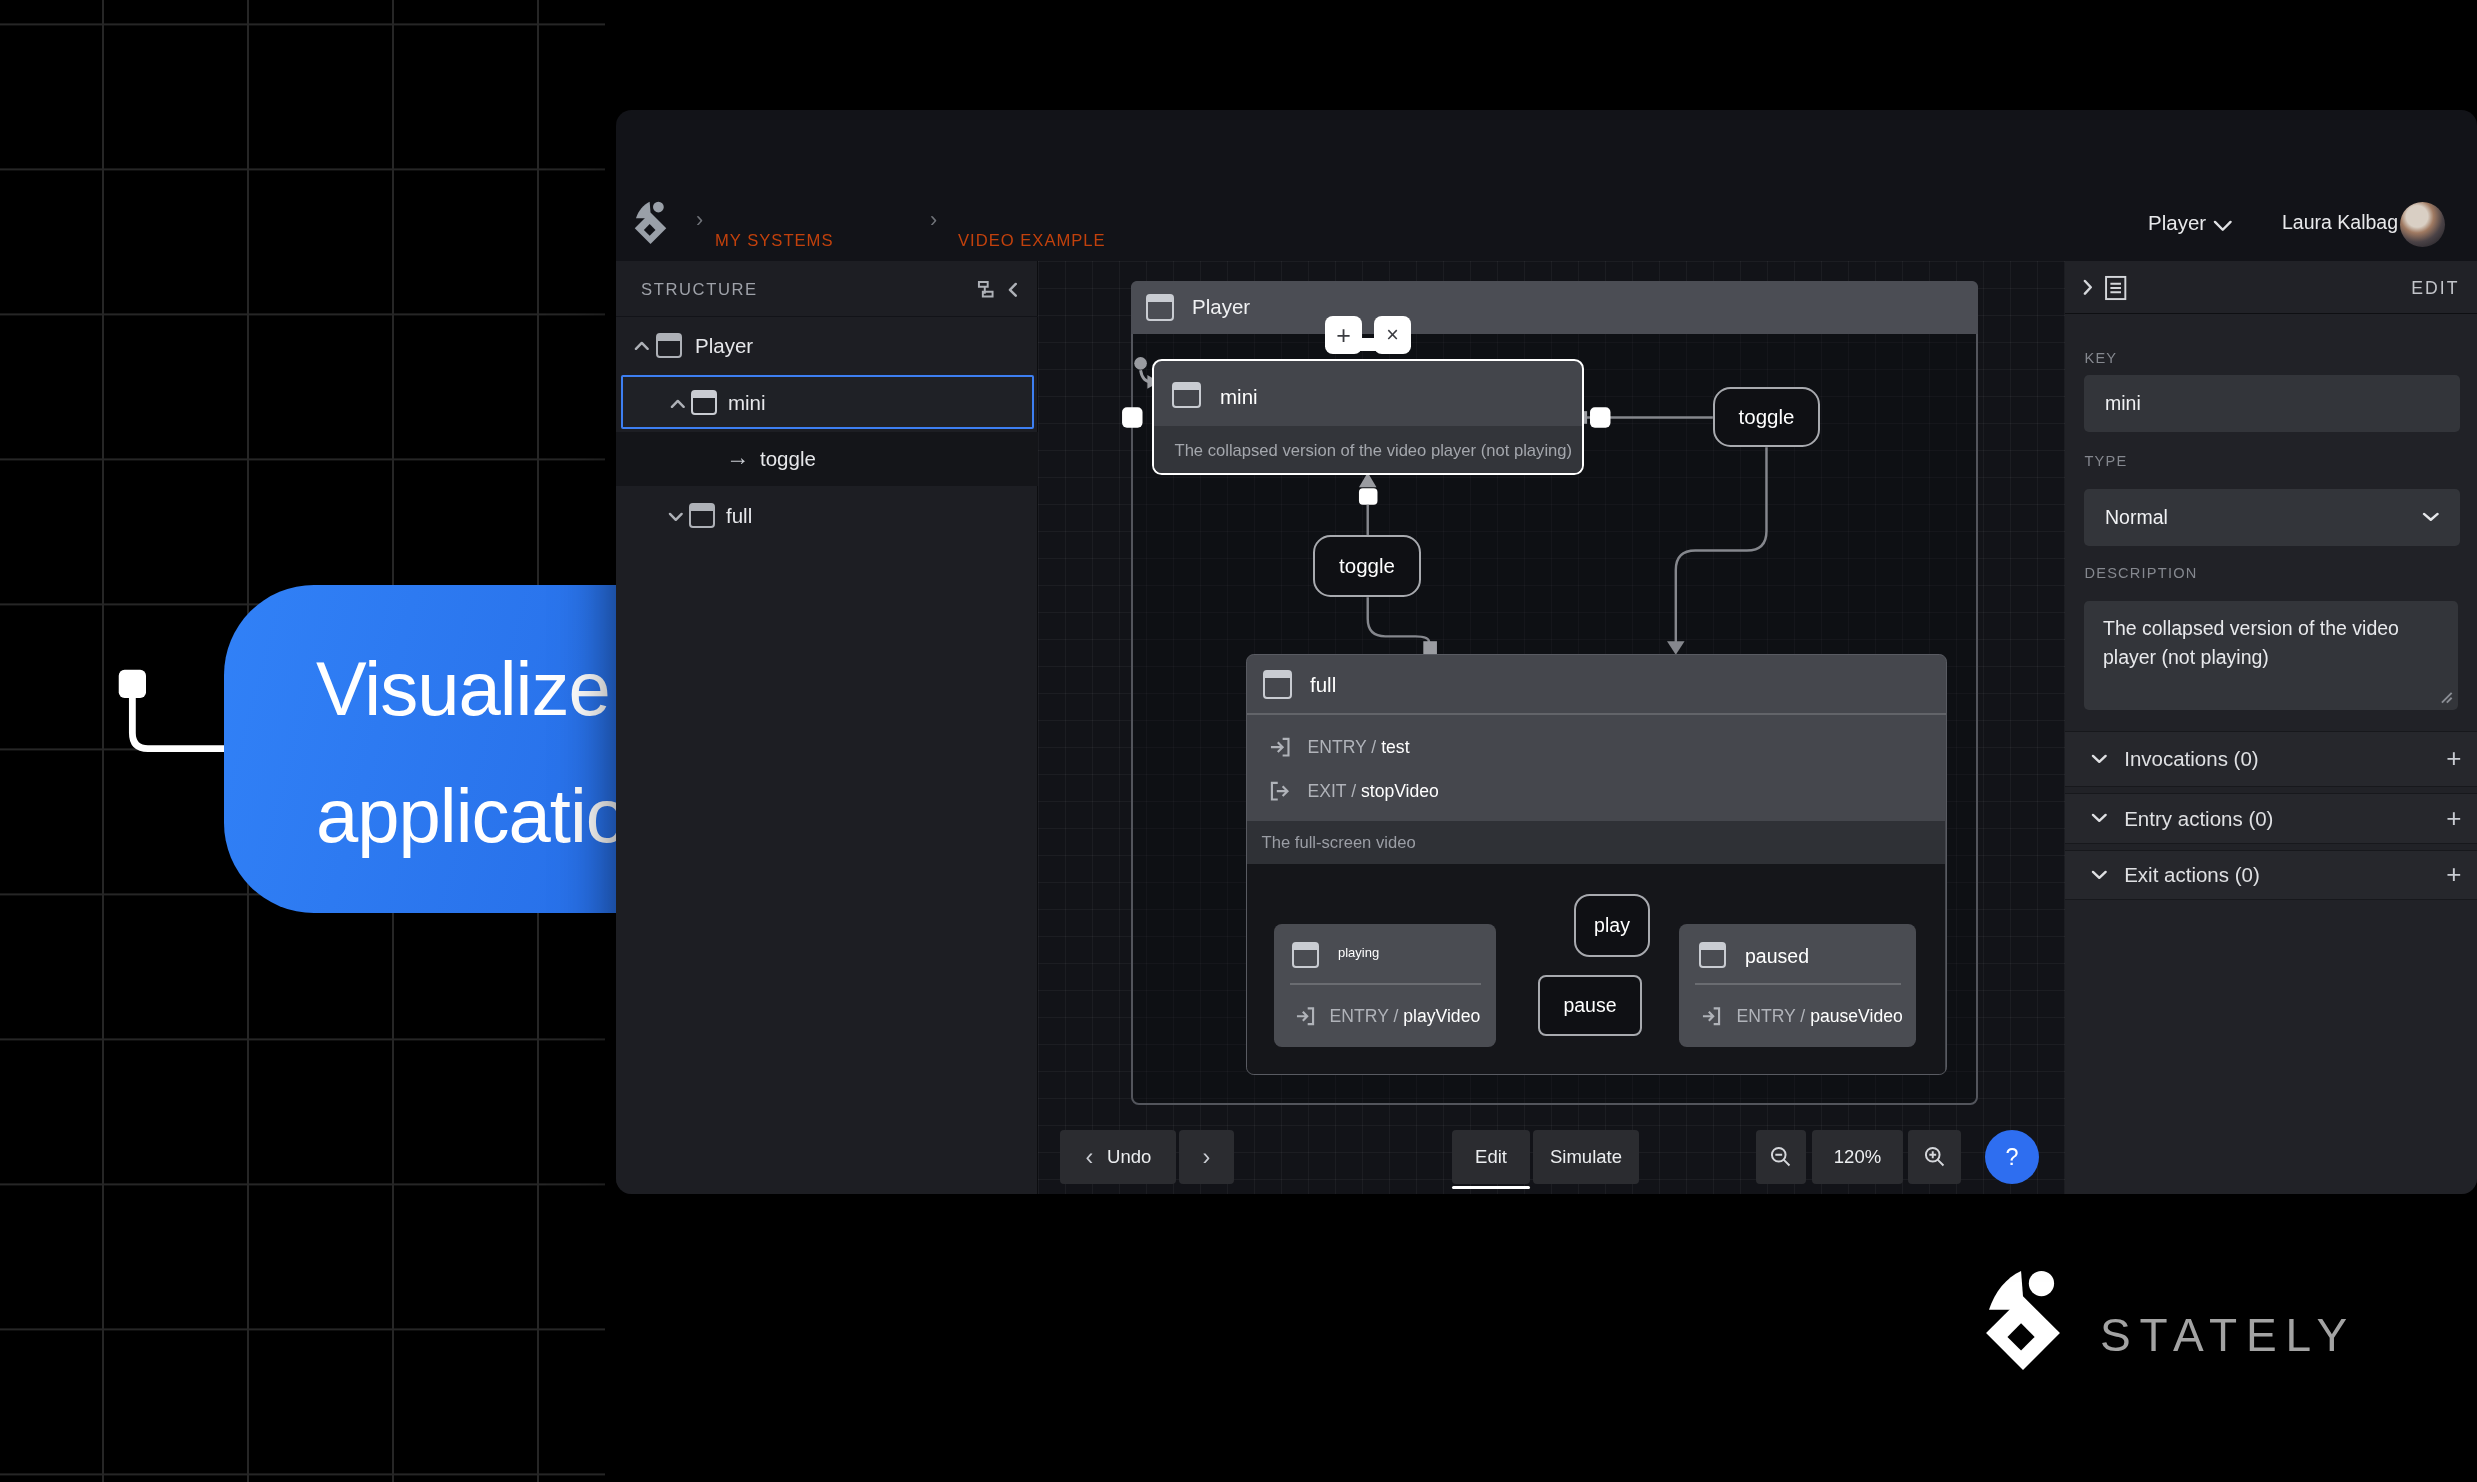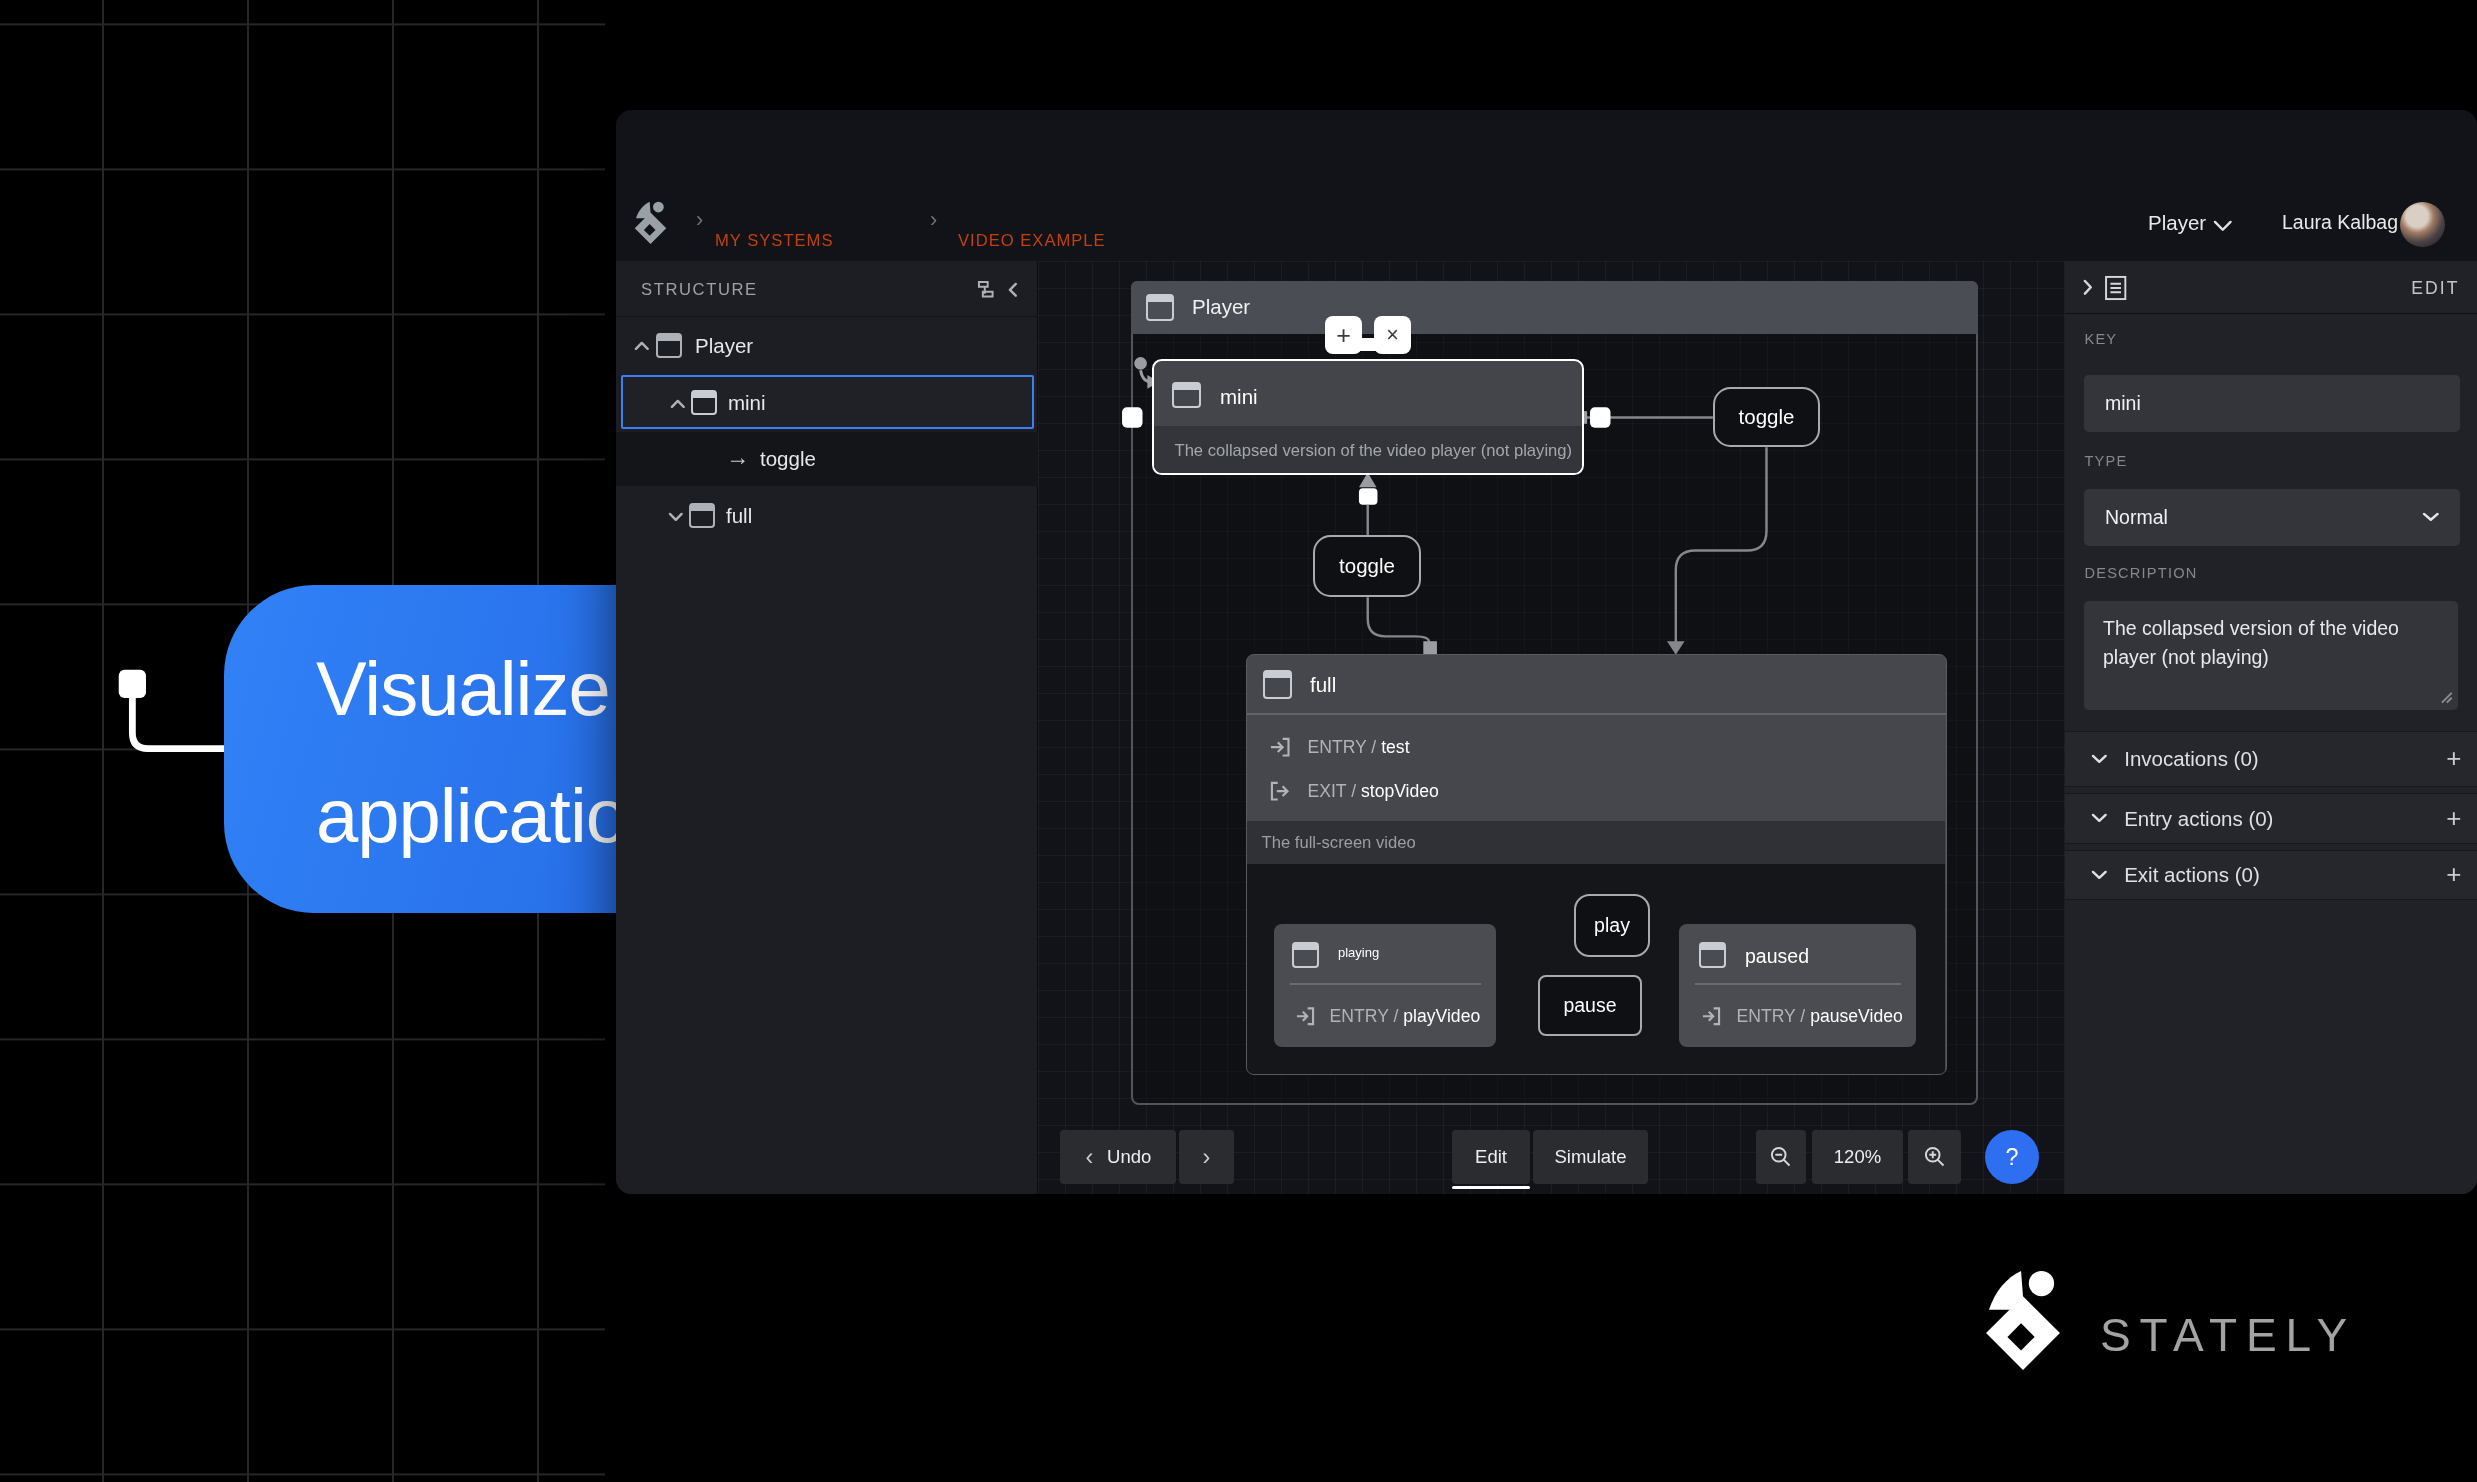--- a/index.html
+++ b/index.html
@@ -295,21 +295,21 @@
           <span class="glyph" style="font-size:23.4px;">‹</span>
           <span>Undo</span>
         </div>
         <div class="abs bbtn" style="left:141px;width:55px;">
           <span class="glyph" style="font-size:23.4px;">›</span>
         </div>
 
         <div class="abs bbtn" style="left:414px;width:78px;">
           <span>Edit</span>
         </div>
-        <div class="abs bbtn" style="left:495px;width:115px;">
+        <div class="abs bbtn" style="left:495px;width:106px;">
           <span>Simulate</span>
         </div>
         <div class="abs edit-underline"></div>
 
         <div class="abs bbtn" style="left:718px;width:50px;">
           <svg width="23.4" height="23.4" viewBox="0 0 24 24">
             <circle cx="10" cy="10" r="7" stroke="#d5d7db" stroke-width="2" fill="none"></circle>
             <path d="M15 15 l6 6 M6.5 10 h7" stroke="#d5d7db" stroke-width="2" fill="none"></path>
           </svg>
         </div>
@@ -332,21 +332,21 @@
           <svg class="abs" style="left:16.6px;top:17.6px;" width="11.7" height="16.6" viewBox="0 0 12 17">
               <polyline class="chev" points="3,2 9,8.5 3,15" style="stroke:#d5d7db"></polyline>
             </svg>
           <svg class="abs" style="left:39px;top:13.7px;" width="23.4" height="26" viewBox="0 0 24 27">
             <rect x="2" y="2" width="20" height="23" stroke="#d5d7db" stroke-width="2" fill="none"></rect>
             <path d="M6.5 9 h11 M6.5 13.5 h11 M6.5 18 h11" stroke="#d5d7db" stroke-width="2"></path>
           </svg>
           <span class="abs i-edit">EDIT</span>
         </div>
 
-        <span class="abs i-label" style="top:70px;">KEY</span>
+        <span class="abs i-label" style="top:89px;">KEY</span>
         <div class="abs i-field" style="top:114px;">
           <span>mini</span>
         </div>
 
         <span class="abs i-label" style="top:192px;">TYPE</span>
         <div class="abs i-field" style="top:228px;">
           <span>Normal</span>
           <svg class="abs" style="right:19.5px;top:23.4px;" width="17.6" height="10.7" viewBox="0 0 18 11">
               <polyline class="chev" points="2,2 9,8 16,2" style="stroke:#e6e7ea"></polyline>
             </svg>

